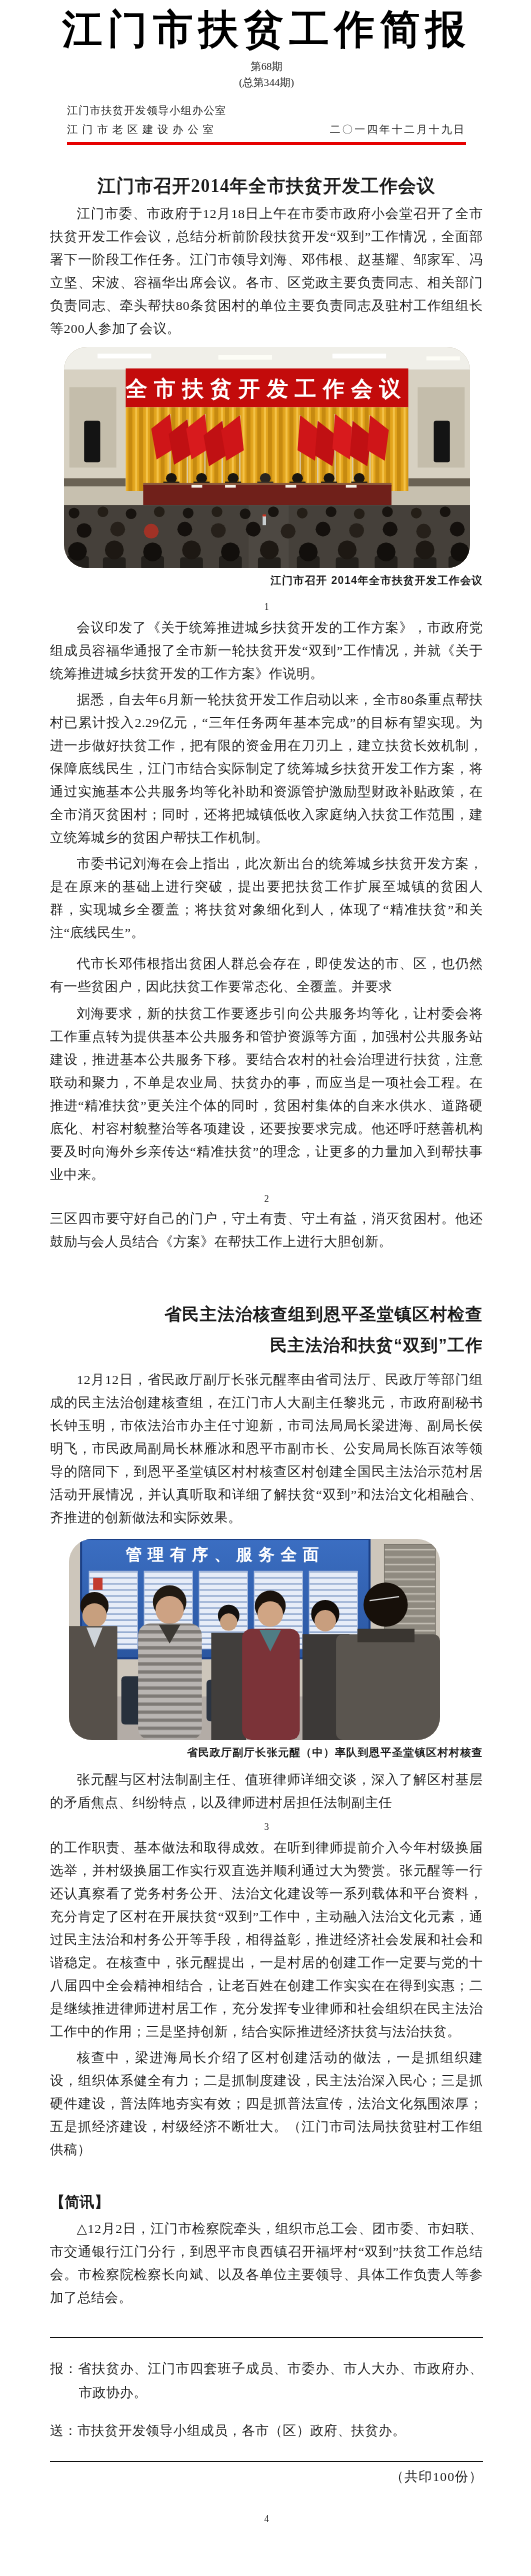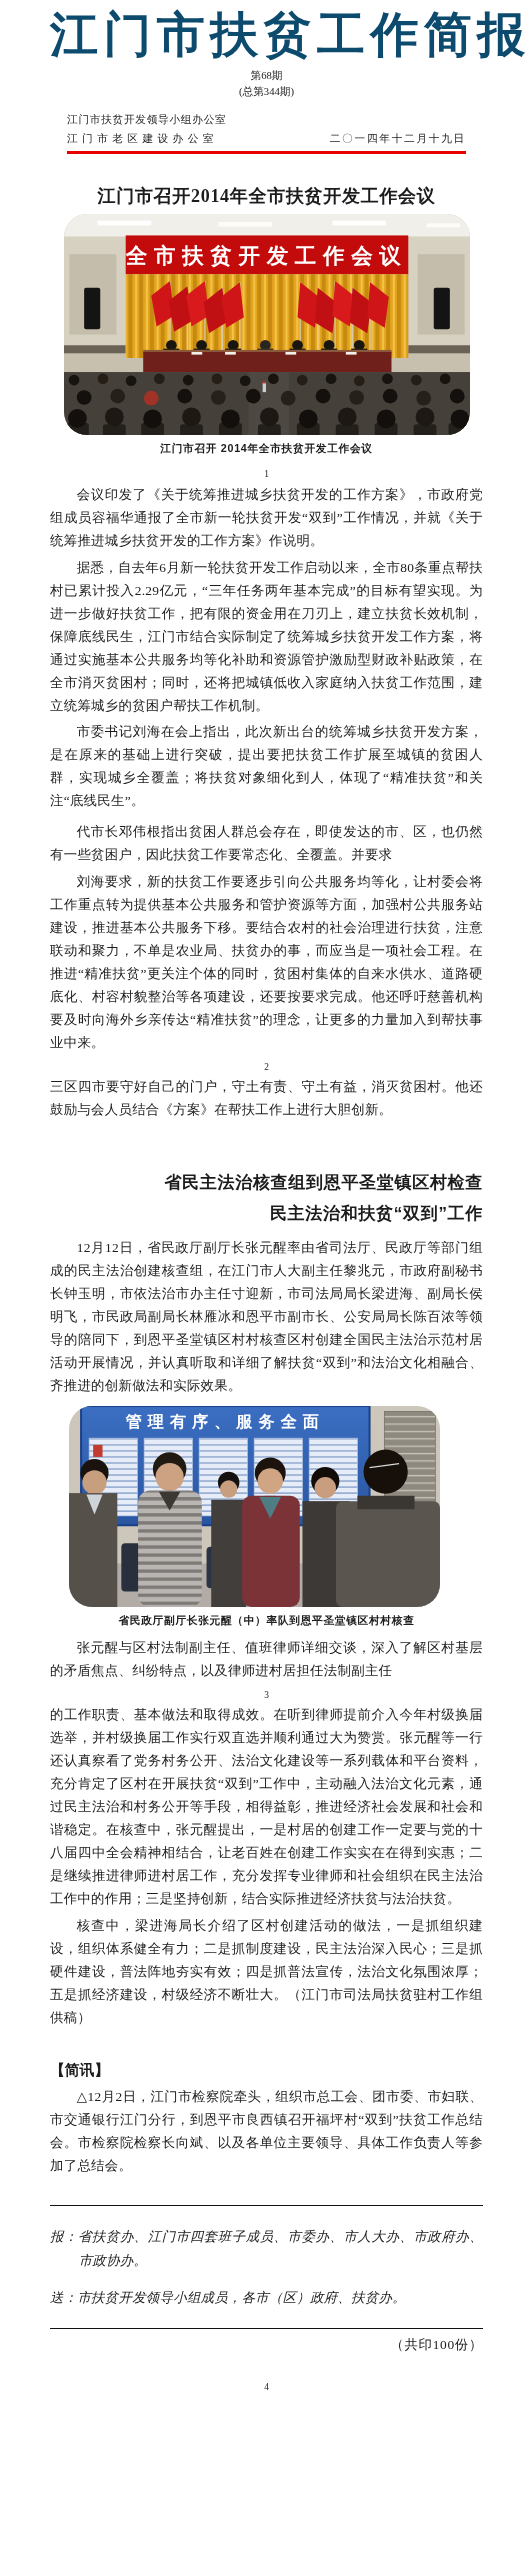--- a/index.html
+++ b/index.html
@@ -3,50 +3,50 @@
 <meta charset="utf-8">
 <style>
   html,body { margin:0; padding:0; background:#ffffff; }
   .page {
     width:532px; min-height:2576px; margin:0 auto; box-sizing:border-box;
     padding:6.7px 49px 16px 50px;
     font-family:"Liberation Serif","DejaVu Serif",serif;
     color:#1c1c1c; background:#ffffff;
   }
   .masthead-title {
-    color:#0c4a6e; font-weight:bold; font-size:48px; line-height:1.15;
+    color:#000000; font-weight:bold; font-size:40px; line-height:1.15;
     text-align:center; letter-spacing:5.4px; white-space:nowrap;
   }
   .issue { text-align:center; font-size:10.7px; line-height:16px; margin-top:5.4px; }
   .header-row { display:flex; justify-content:space-between; align-items:flex-end;
     margin-top:10.7px; font-size:10.7px; padding:0 17px; }
   .org1 { letter-spacing:0.7px; line-height:19.4px; }
   .org2 { letter-spacing:4.4px; line-height:19.4px; }
   .issue-date { letter-spacing:1.7px; line-height:19.4px; }
   .red-rule { height:2.7px; background:#e60000; margin:2.7px 17px 0; }
   .a1-title { text-align:center; font-size:18px; font-weight:bold; letter-spacing:0.7px; margin-top:29.5px; }
   .para { font-size:13.4px; line-height:23px; text-align:justify; text-indent:2em;
     margin:3.4px 0; letter-spacing:0.3px; }
   .para.noindent { text-indent:0; }
   .photo { position:relative; overflow:hidden;border-radius:23px; }
   .photo svg { display:block; width:100%; height:100%; }
   .photo1 { width:406px; height:221px; margin:6.7px auto 0; }
   .photo2 { width:371px; height:201px; margin:9.4px 0 0 19px; }
-  .caption { text-align:center; font-size:10.7px; font-weight:bold; margin-top:6.7px;
+  .caption { text-align:right; font-size:10.7px; font-weight:bold; margin-top:6.7px;
     font-family:"Liberation Sans","DejaVu Sans",sans-serif; letter-spacing:0.7px; }
   .pagenum { text-align:center; font-size:9.4px; margin:13.4px 0 4px; color:#222; }
   .pagenum.mid { margin:8px 0 2.7px; }
   .a2-title { text-align:right; font-size:17px; font-weight:bold; line-height:31px;
     font-family:"Liberation Sans","DejaVu Sans",sans-serif; letter-spacing:0.7px;
     margin-top:46px; margin-bottom:7px; }
   .briefs-header { font-size:14.8px; font-weight:bold; margin-top:32px;
     font-family:"Liberation Sans","DejaVu Sans",sans-serif; }
   .brief-item { margin-top:5.4px; }
   .dist { border-top:1.3px solid #111; border-bottom:1.3px solid #111;
-    margin-top:28px; padding:5.4px 0 4.7px;font-style:italic; }
+    margin-top:28px; padding:5.4px 0 4.7px; }
   .dist-row { font-size:13.4px; line-height:24px; letter-spacing:0.3px;
     padding-left:2.15em; text-indent:-2.15em; text-align:justify; }
   .copies { text-align:right; font-size:13.4px; letter-spacing:0.7px; margin-top:6.7px; }
   .pagenum.last { margin-top:28px; }
 </style>
 </head>
 <body>
 
 <div class="page">
 
@@ -61,20 +61,21 @@
       <div class="org1">江门市扶贫开发领导小组办公室</div>
       <div class="org2">江门市老区建设办公室</div>
     </div>
     <div class="issue-date">二〇一四年十二月十九日</div>
   </div>
 
   <div class="red-rule"></div>
 
   <div class="a1-title">江门市召开2014年全市扶贫开发工作会议</div>
 
+  <p class="para">江门市委、市政府于12月18日上午在市委市政府小会堂召开了全市扶贫开发工作会议，总结分析前阶段扶贫开发“双到”工作情况，全面部署下一阶段工作任务。江门市领导刘海、邓伟根、赵基耀、邹家军、冯立坚、宋波、容福华出席会议。各市、区党政主要负责同志、相关部门负责同志、牵头帮扶80条贫困村的单位主要负责同志及驻村工作组组长等200人参加了会议。</p>
 
   <div class="photo photo1">
     <svg viewBox="0 0 605 330" preserveAspectRatio="none">
       <defs>
         <pattern id="curt" width="16" height="12" patternUnits="userSpaceOnUse">
           <rect width="16" height="12" fill="#e3a51d"></rect>
           <rect width="6" height="12" fill="#c68a10"></rect>
           <rect x="10" width="3" height="12" fill="#f4c349"></rect>
         </pattern>
       </defs>

